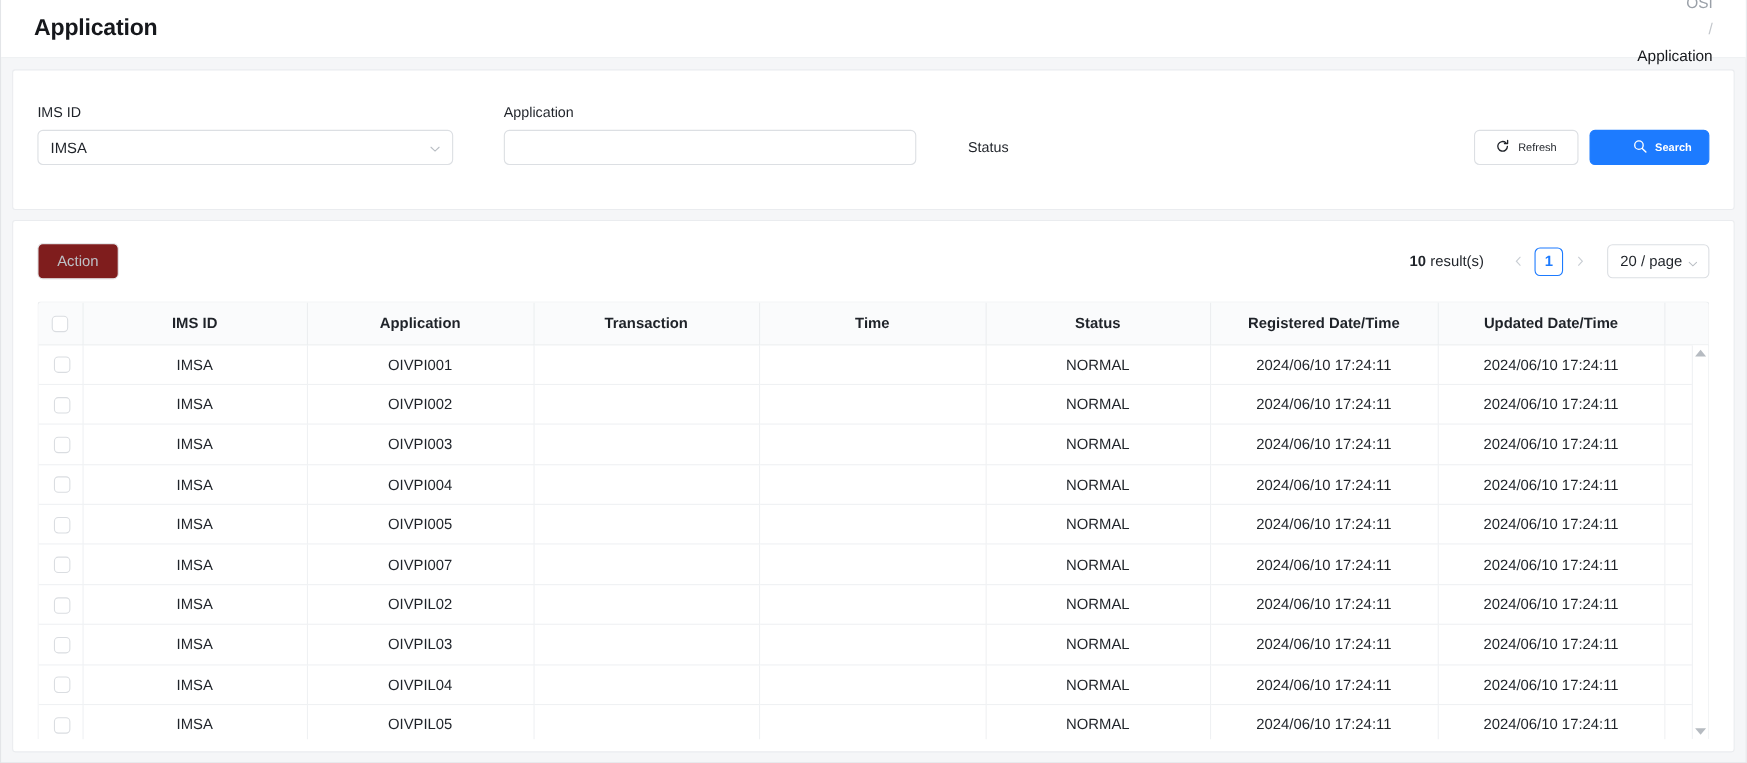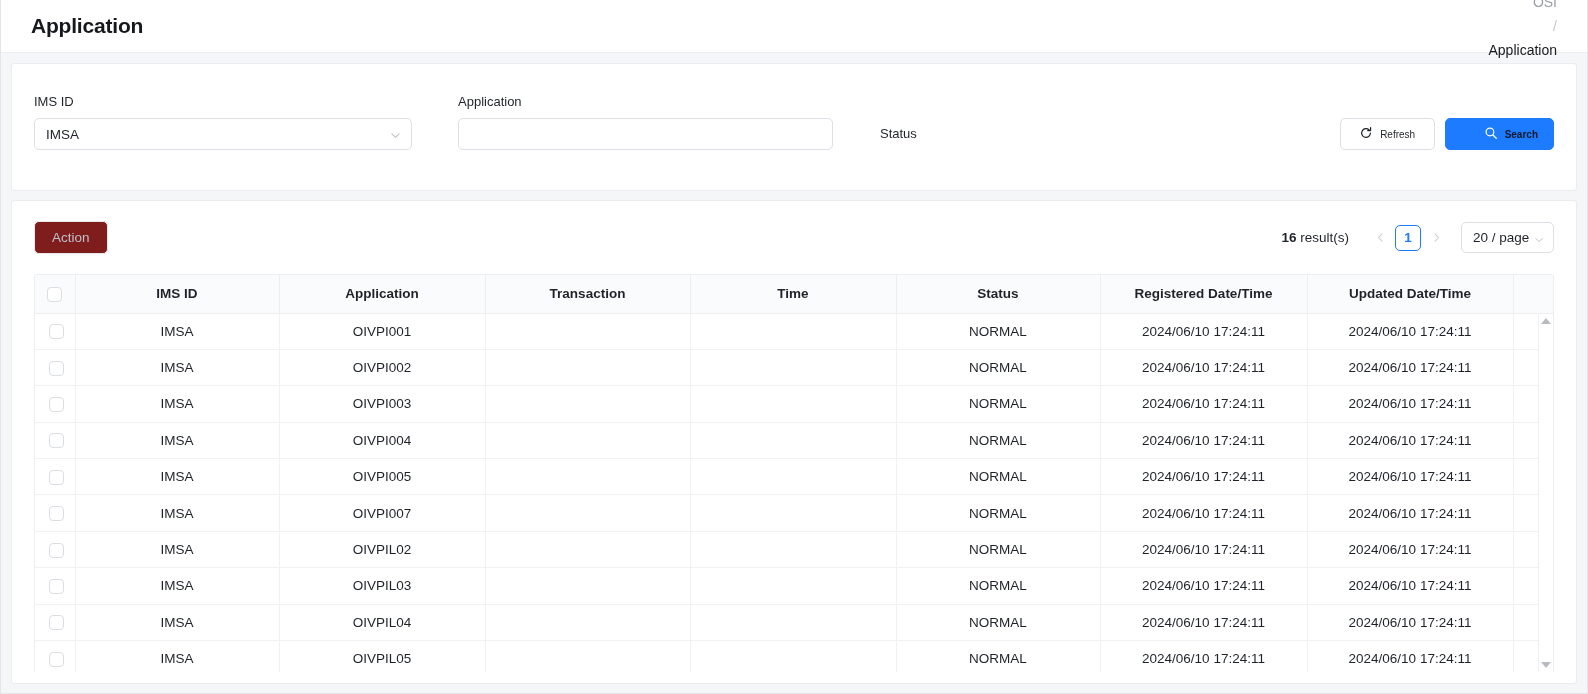--- a/index.html
+++ b/index.html
@@ -119,21 +119,21 @@
   }
   .btn-refresh {
     background: #ffffff;
     border: 1px solid #dcdfe3;
     color: #1f2329;
     min-width: 95px;
   }
   .btn-search {
     background: #1d7bff;
     border: 1px solid #1d7bff;
-    color: #0f172a;
+    color: #ffffff;
     font-weight: bold;
     min-width: 96px;
     padding-left: 38px;
   }
 
   
   .table-card {
     position: absolute;
     left: 10px;
     top: 200px;
@@ -357,21 +357,21 @@
     </div>
   </div>
 
   <div class="table-card">
 
     <div class="table-toolbar">
       <div class="btn-action">Action</div>
 
       <div class="pager">
         <span class="pager-count">
-          <b>16</b><span>&nbsp;</span><span>result(s)</span>
+          <b>10</b><span>&nbsp;</span><span>result(s)</span>
         </span>
         <span class="pg-arrow">
           <svg viewBox="0 0 12 12" width="11" height="11">
               <path d="M7.6 2 L3.8 6 L7.6 10" fill="none" stroke="currentColor" stroke-width="1.1" stroke-linecap="round"></path>
             </svg>
         </span>
         <span class="pg-num">1</span>
         <span class="pg-arrow">
           <svg viewBox="0 0 12 12" width="11" height="11">
               <path d="M4.4 2 L8.2 6 L4.4 10" fill="none" stroke="currentColor" stroke-width="1.1" stroke-linecap="round"></path>

